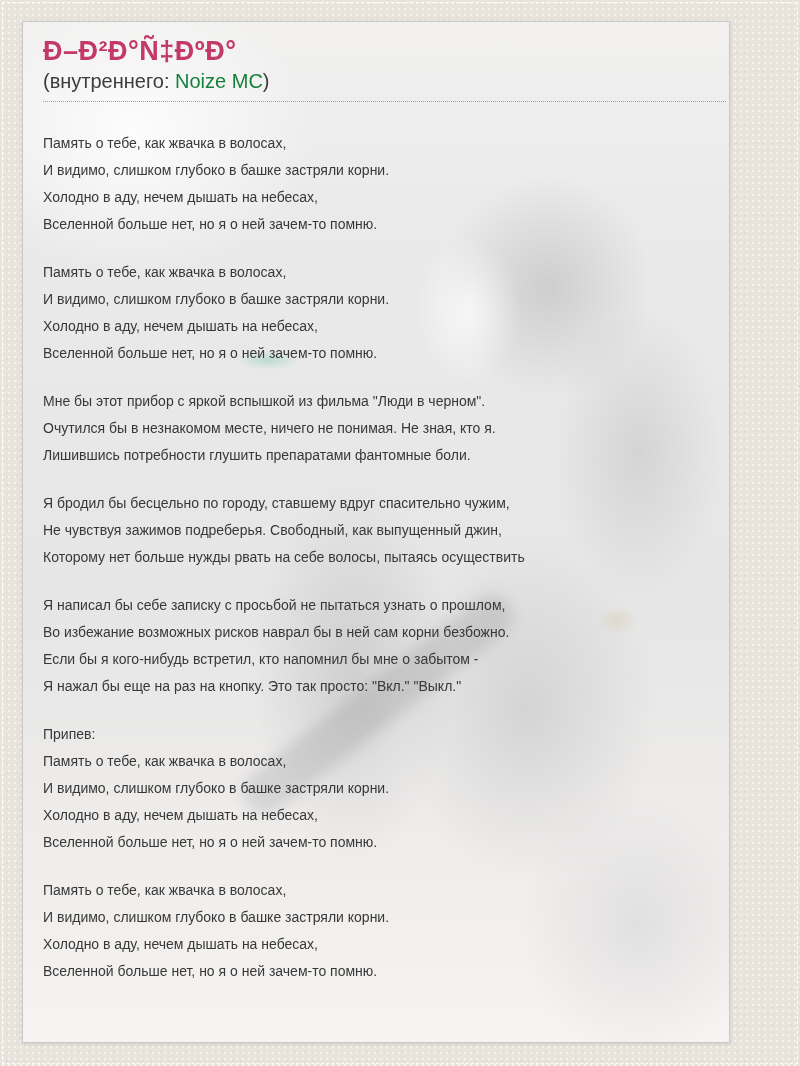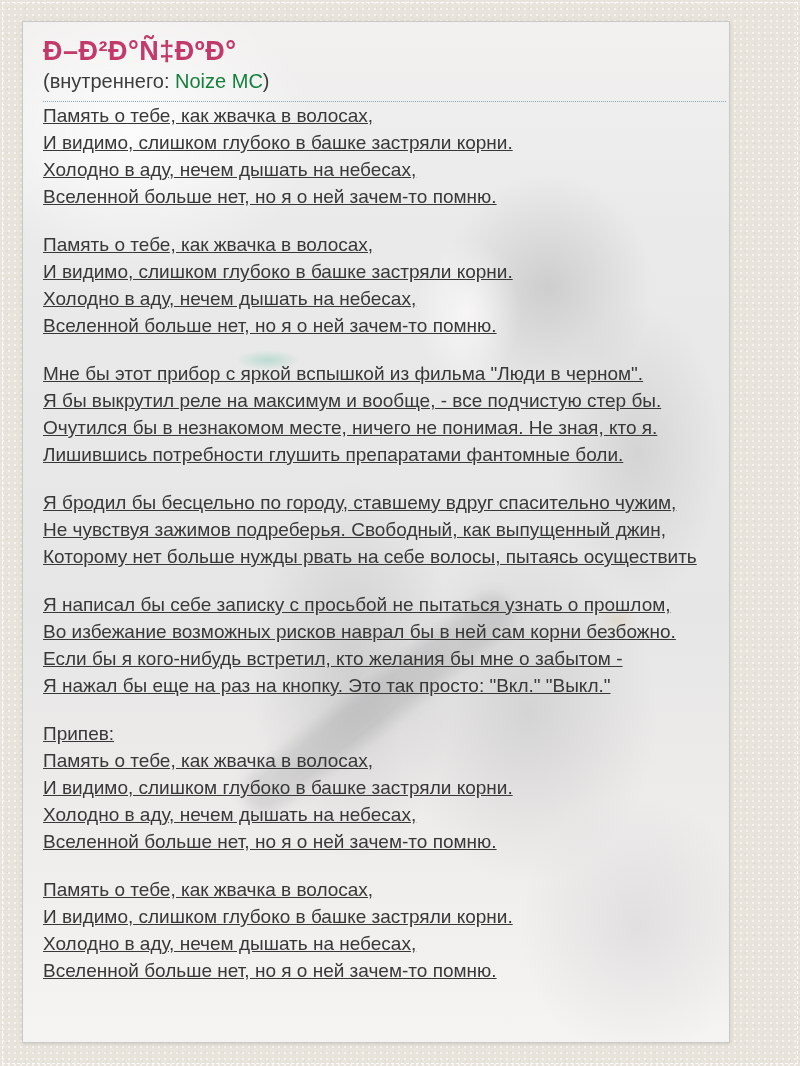--- a/index.html
+++ b/index.html
@@ -78,25 +78,24 @@
   .subtitle {
     font-size: 20px;
     line-height: 25px;
     color: #3c3c3c;
     margin: 1px 0 0 0;
     padding-bottom: 7px;
     border-bottom: 1px dotted #8fa6b5;
   }
   .artist-link { text-decoration: none; cursor: pointer; }
   .lyrics {
-    margin: 0 17px 0 0;
-    font-size: 19px;
+    margin: 28px 17px 0 0;
+    font-size: 14px;
     line-height: 27px;
     color: #383838;
-    text-decoration: underline;
   }
   .stanza { margin: 0 0 21px 0; }
   .line { margin: 0; white-space: pre-wrap; }
 </style>
 </head>
 <body>
 
 <div class="page">
   <div class="page-frame"></div>
 
@@ -120,33 +119,32 @@
             <p class="line">Вселенной больше нет, но я о ней зачем-то помню.</p>
           </div>
           <div class="stanza">
             <p class="line">Память о тебе, как жвачка в волосах,</p>
             <p class="line">И видимо, слишком глубоко в башке застряли корни.</p>
             <p class="line">Холодно в аду, нечем дышать на небесах,</p>
             <p class="line">Вселенной больше нет, но я о ней зачем-то помню.</p>
           </div>
           <div class="stanza">
             <p class="line">Мне бы этот прибор с яркой вспышкой из фильма "Люди в черном".</p>
-            <p class="line">Я бы выкрутил реле на максимум и вообще, - все подчистую стер бы.</p>
             <p class="line">Очутился бы в незнакомом месте, ничего не понимая. Не зная, кто я.</p>
             <p class="line">Лишившись потребности глушить препаратами фантомные боли.</p>
           </div>
           <div class="stanza">
             <p class="line">Я бродил бы бесцельно по городу, ставшему вдруг спасительно чужим,</p>
             <p class="line">Не чувствуя зажимов подреберья. Свободный, как выпущенный джин,</p>
             <p class="line">Которому нет больше нужды рвать на себе волосы, пытаясь осуществить</p>
           </div>
           <div class="stanza">
             <p class="line">Я написал бы себе записку с просьбой не пытаться узнать о прошлом,</p>
             <p class="line">Во избежание возможных рисков наврал бы в ней сам корни безбожно.</p>
-            <p class="line">Если бы я кого-нибудь встретил, кто желания бы мне о забытом -</p>
+            <p class="line">Если бы я кого-нибудь встретил, кто напомнил бы мне о забытом -</p>
             <p class="line">Я нажал бы еще на раз на кнопку. Это так просто: "Вкл." "Выкл."</p>
           </div>
           <div class="stanza">
             <p class="line">Припев:</p>
             <p class="line">Память о тебе, как жвачка в волосах,</p>
             <p class="line">И видимо, слишком глубоко в башке застряли корни.</p>
             <p class="line">Холодно в аду, нечем дышать на небесах,</p>
             <p class="line">Вселенной больше нет, но я о ней зачем-то помню.</p>
           </div>
           <div class="stanza">

